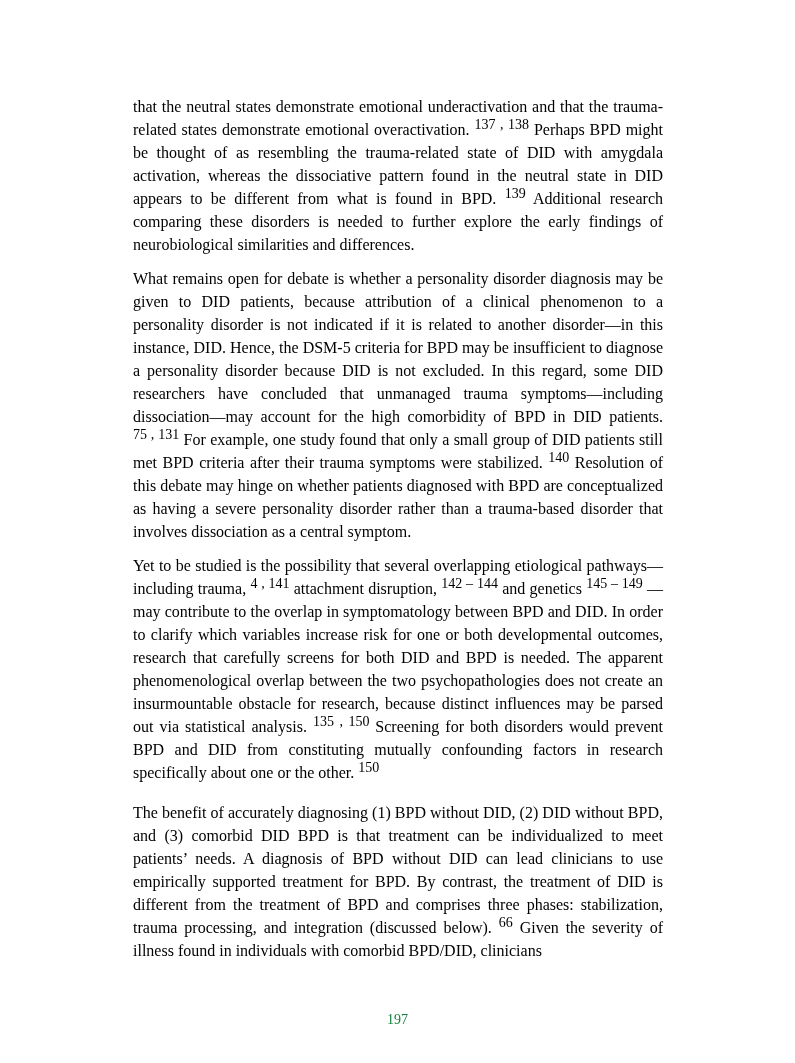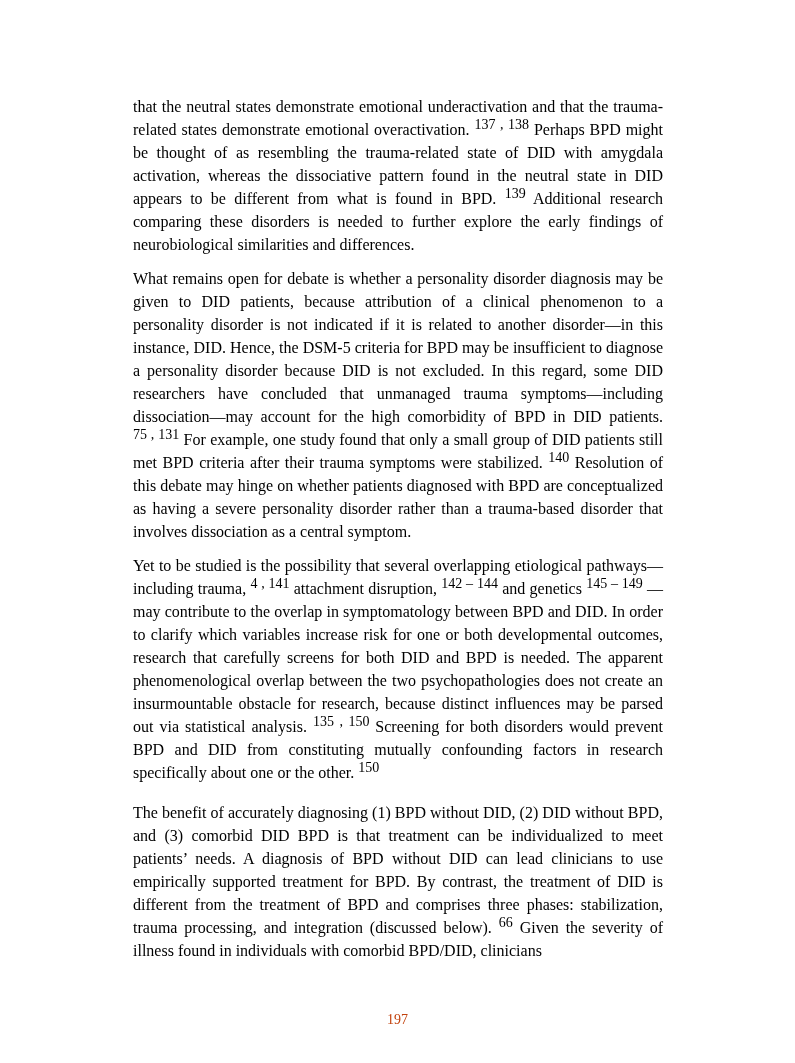--- a/index.html
+++ b/index.html
@@ -41,21 +41,21 @@
     white-space: nowrap;
     margin-top: 40px;
   }
   .footer {
     position: absolute;
     left: 0;
     top: 1012px;
     width: 795px;
     text-align: center;
     font-size: 14px;
-    color: #c2410c;
+    color: #15803d;
   }
 </style>
 </head>
 <body>
 
 <div class="page">
   <main class="content">
       <p class="para"><span>that the neutral states demonstrate emotional underactivation and that the trauma-related states demonstrate emotional overactivation. </span><sup class="ref">137 , 138</sup><span> Perhaps BPD might be thought of as resembling the trauma-related state of DID with amygdala activation, whereas the dissociative pattern found in the neutral state in DID appears to be different from what is found in BPD. </span><sup class="ref">139</sup><span> Additional research comparing these disorders is needed to further explore the early findings of neurobiological similarities and differences.</span></p>
       <p class="para"><span>What remains open for debate is whether a personality disorder diagnosis may be given to DID patients, because attribution of a clinical phenomenon to a personality disorder is not indicated if it is related to another disorder—in this instance, DID. Hence, the DSM-5 criteria for BPD may be insufficient to diagnose a personality disorder because DID is not excluded. In this regard, some DID researchers have concluded that unmanaged trauma symptoms—including dissociation—may account for the high comorbidity of BPD in DID patients. </span><sup class="ref">75 , 131</sup><span> For example, one study found that only a small group of DID patients still met BPD criteria after their trauma symptoms were stabilized. </span><sup class="ref">140</sup><span> Resolution of this debate may hinge on whether patients diagnosed with BPD are conceptualized as having a severe personality disorder rather than a trauma-based disorder that involves dissociation as a central symptom.</span></p>
       <p class="para"><span>Yet to be studied is the possibility that several overlapping etiological pathways—including trauma, </span><sup class="ref">4 , 141</sup><span> attachment disruption, </span><sup class="ref">142 – 144</sup><span> and genetics </span><sup class="ref">145 – 149</sup><span> —may contribute to the overlap in symptomatology between BPD and DID. In order to clarify which variables increase risk for one or both developmental outcomes, research that carefully screens for both DID and BPD is needed. The apparent phenomenological overlap between the two psychopathologies does not create an insurmountable obstacle for research, because distinct influences may be parsed out via statistical analysis. </span><sup class="ref">135 , 150</sup><span> Screening for both disorders would prevent BPD and DID from constituting mutually confounding factors in research specifically about one or the other. </span><sup class="ref">150</sup></p>

